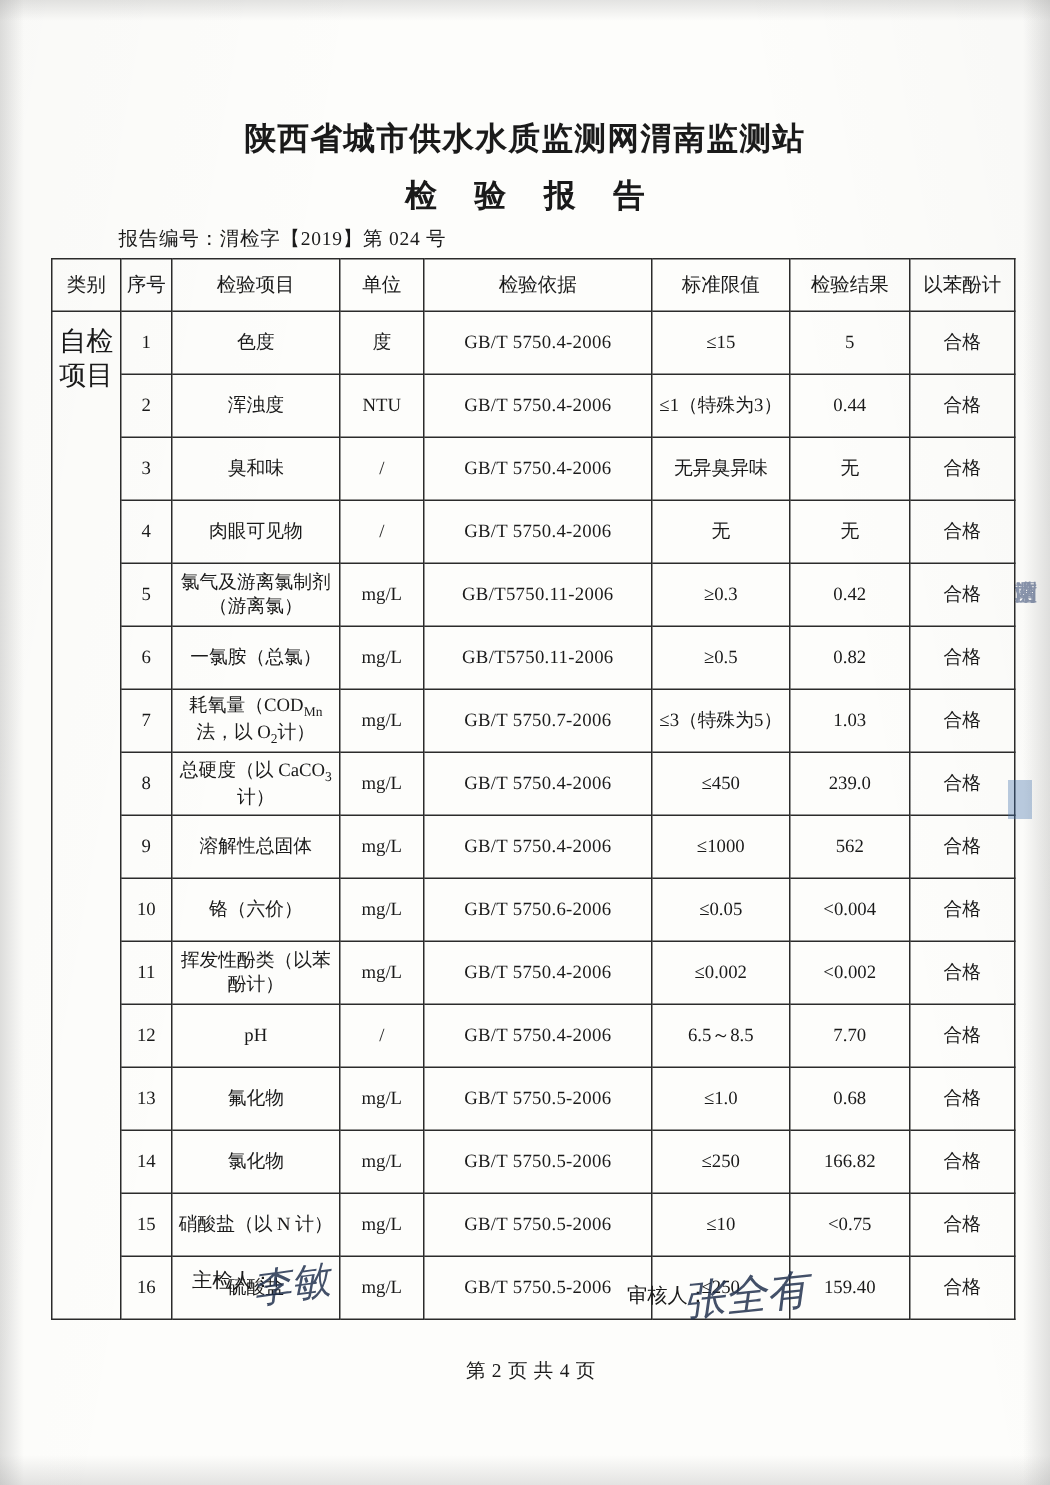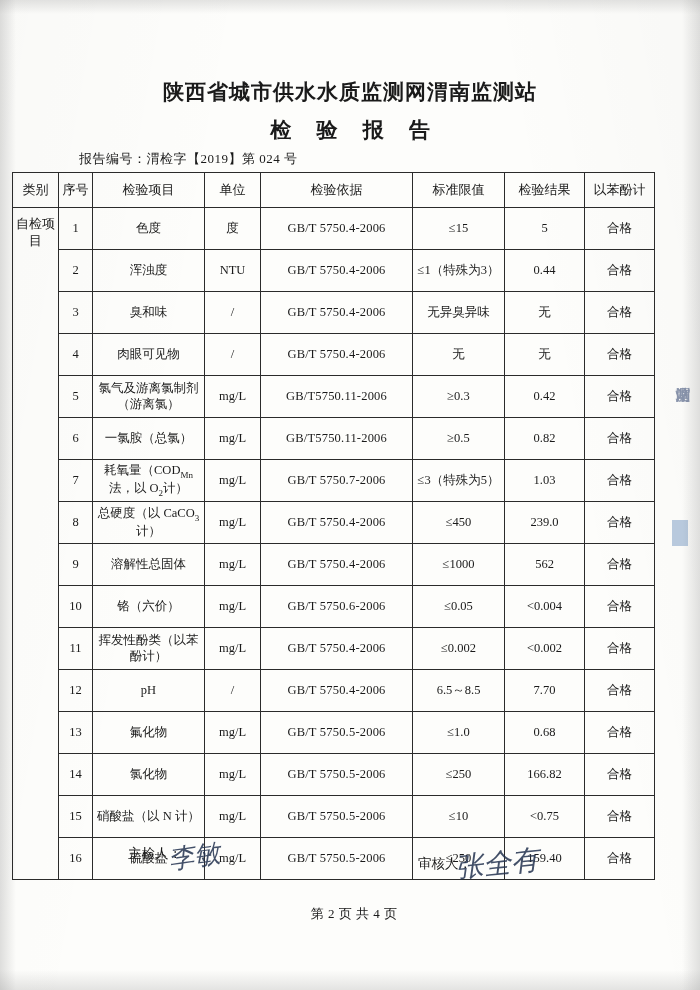--- a/index.html
+++ b/index.html
@@ -79,21 +79,21 @@
     top: 150px;
     left: 55px;
     font-size: 13px;
     letter-spacing: 0.5px;
     margin-left: 24px;
   }
 
   table.report {
     position: absolute;
     top: 172px;
-    left: 12px;
+    left: 34px;
     width: 642px;
     border-collapse: collapse;
     table-layout: fixed;
     font-size: 12px;
   }
   table.report th,
   table.report td {
     border: 1px solid #2b2b2b;
     text-align: center;
     vertical-align: middle;
@@ -111,21 +111,21 @@
   .col-cat   { width: 46px; }
   .col-no    { width: 34px; }
   .col-item  { width: 112px; }
   .col-unit  { width: 56px; }
   .col-basis { width: 152px; }
   .col-limit { width: 92px; }
   .col-res   { width: 80px; }
   .col-eval  { width: 70px; }
 
   .cell-cat {
-    font-size: 13px;
+    font-size: 18px;
   }
   .cell-item {
     font-size: 12.5px;
   }
   .cell-basis {
     font-family: "Liberation Serif", serif;
     font-size: 12.5px;
     letter-spacing: 0.2px;
   }
   .cell-unit, .cell-res, .cell-limit {

